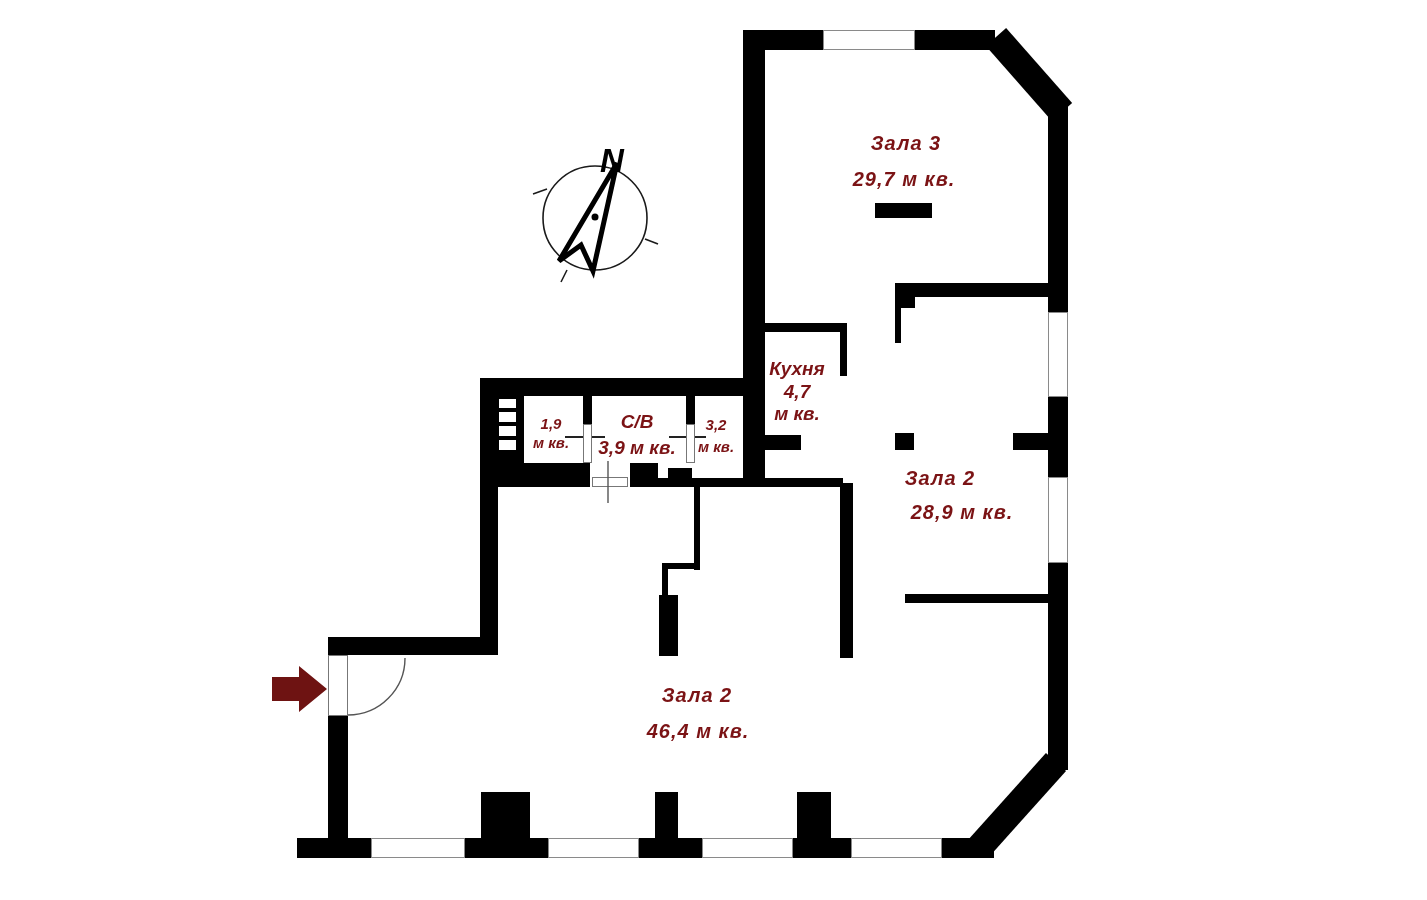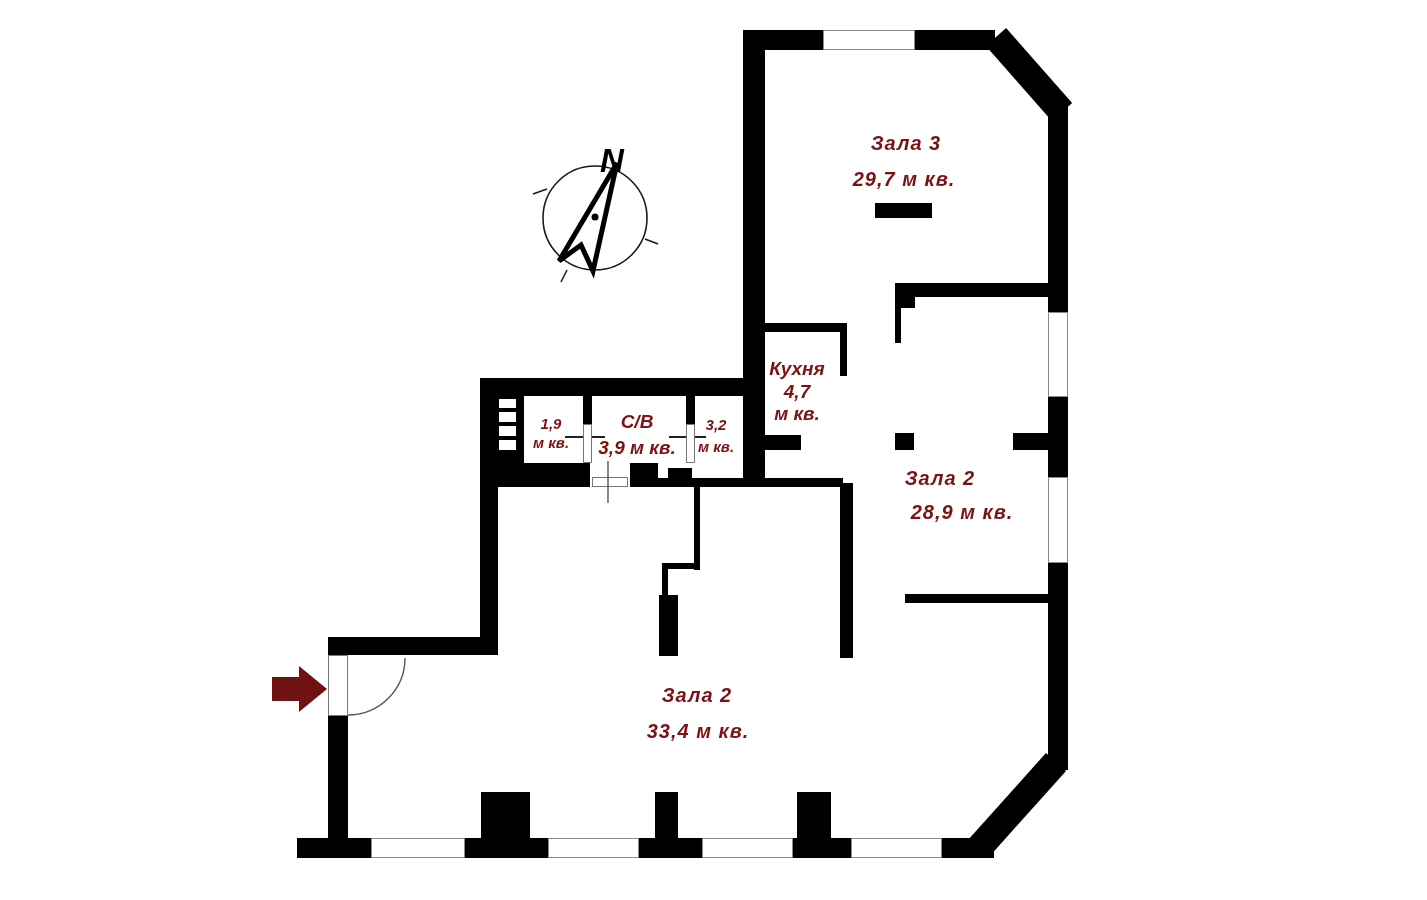--- a/index.html
+++ b/index.html
@@ -104,21 +104,21 @@
 
   <div class="w" style="left:875px;top:203px;width:57px;height:15px"></div>
 
   <div class="lbl big" style="left:906px;top:143px">Зала 3</div>
   <div class="lbl big" style="left:904px;top:179px">29,7 м кв.</div>
 
   <div class="lbl big" style="left:940px;top:478px">Зала 2</div>
   <div class="lbl big" style="left:962px;top:512px">28,9 м кв.</div>
 
   <div class="lbl big" style="left:697px;top:695px">Зала 2</div>
-  <div class="lbl big" style="left:698px;top:731px">33,4 м кв.</div>
+  <div class="lbl big" style="left:698px;top:731px">46,4 м кв.</div>
 
   <div class="lbl med" style="left:797px;top:368px">Кухня</div>
   <div class="lbl med" style="left:797px;top:391px">4,7</div>
   <div class="lbl med" style="left:797px;top:413px">м кв.</div>
 
   <div class="lbl med" style="left:637px;top:421px">С/В</div>
   <div class="lbl med" style="left:637px;top:447px">3,9 м кв.</div>
 
   <div class="lbl sml" style="left:551px;top:423px">1,9</div>
   <div class="lbl sml" style="left:551px;top:442px">м кв.</div>

